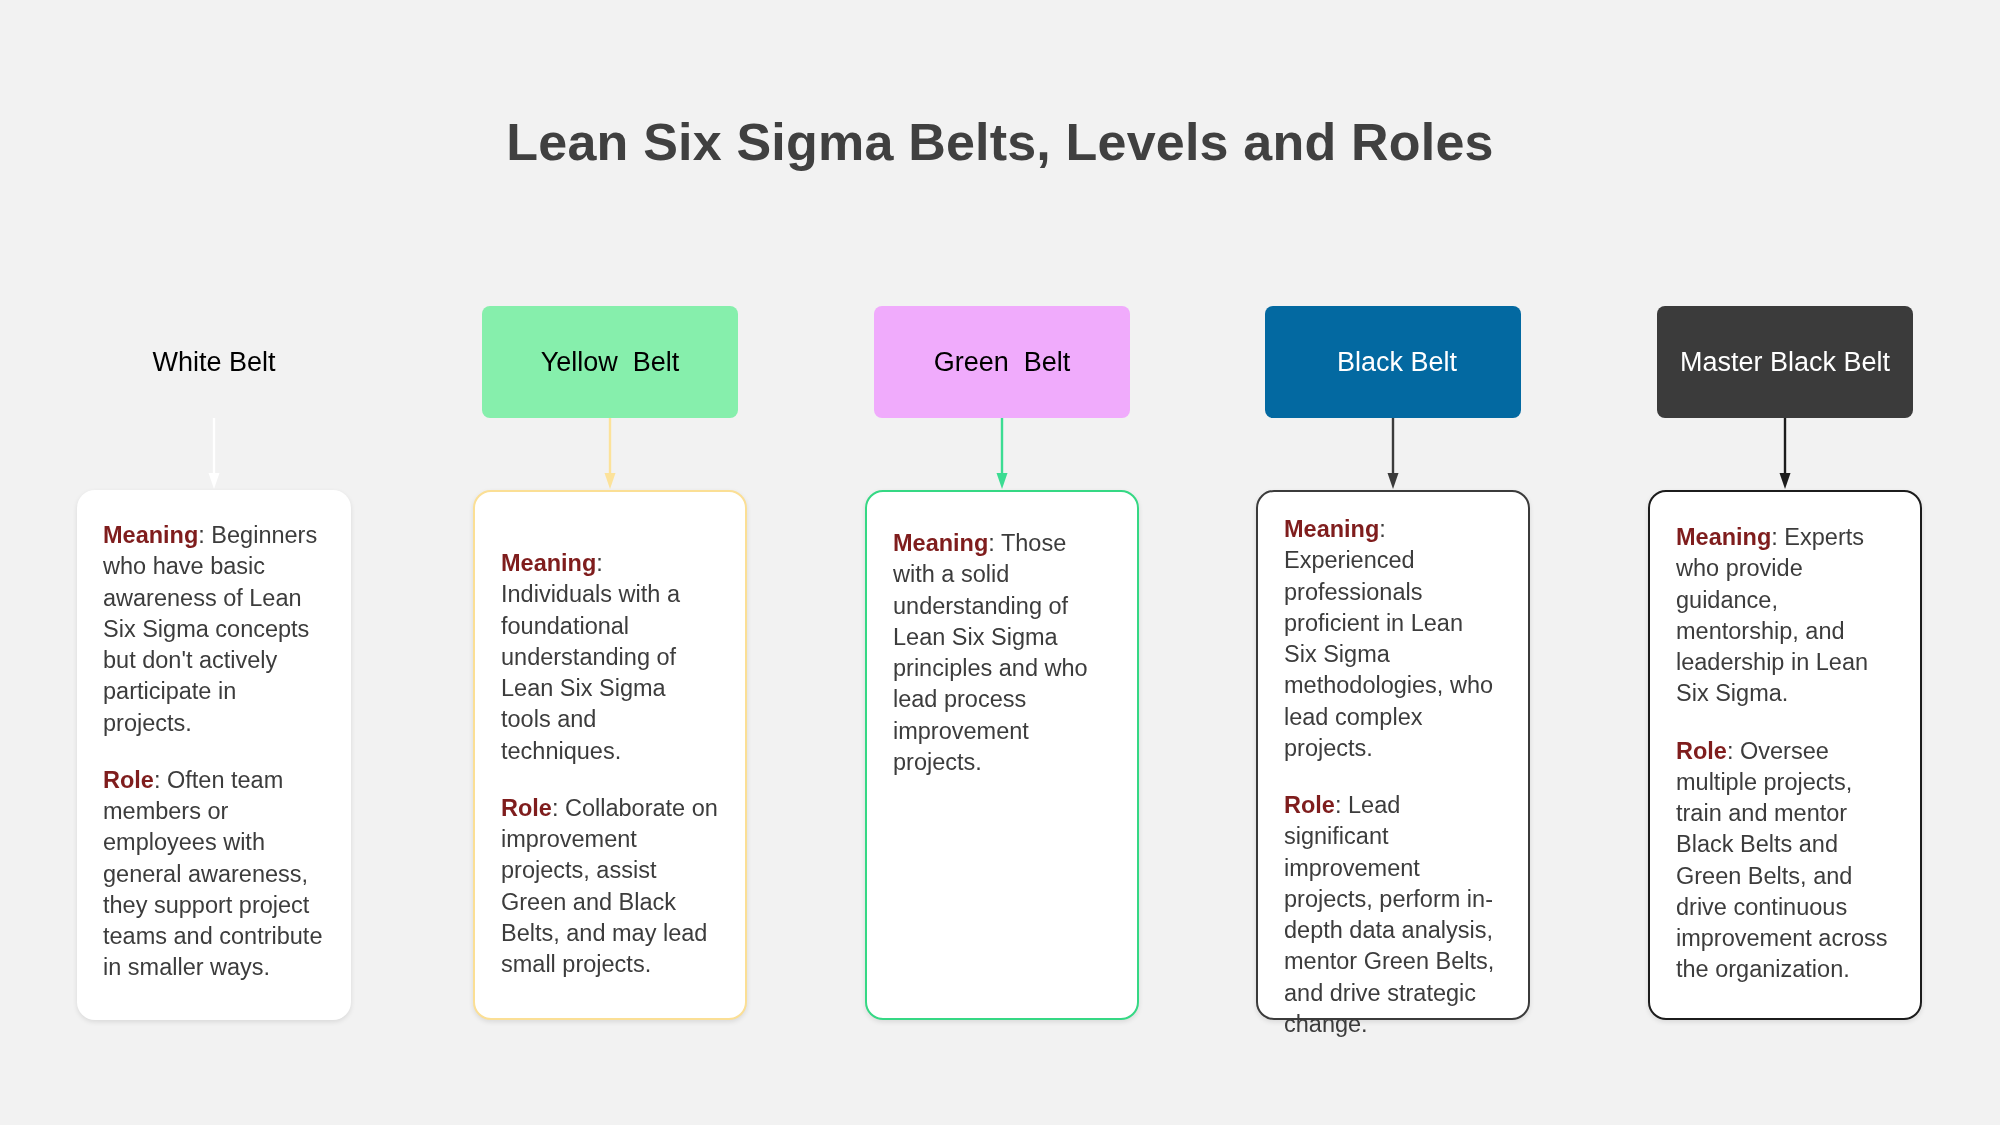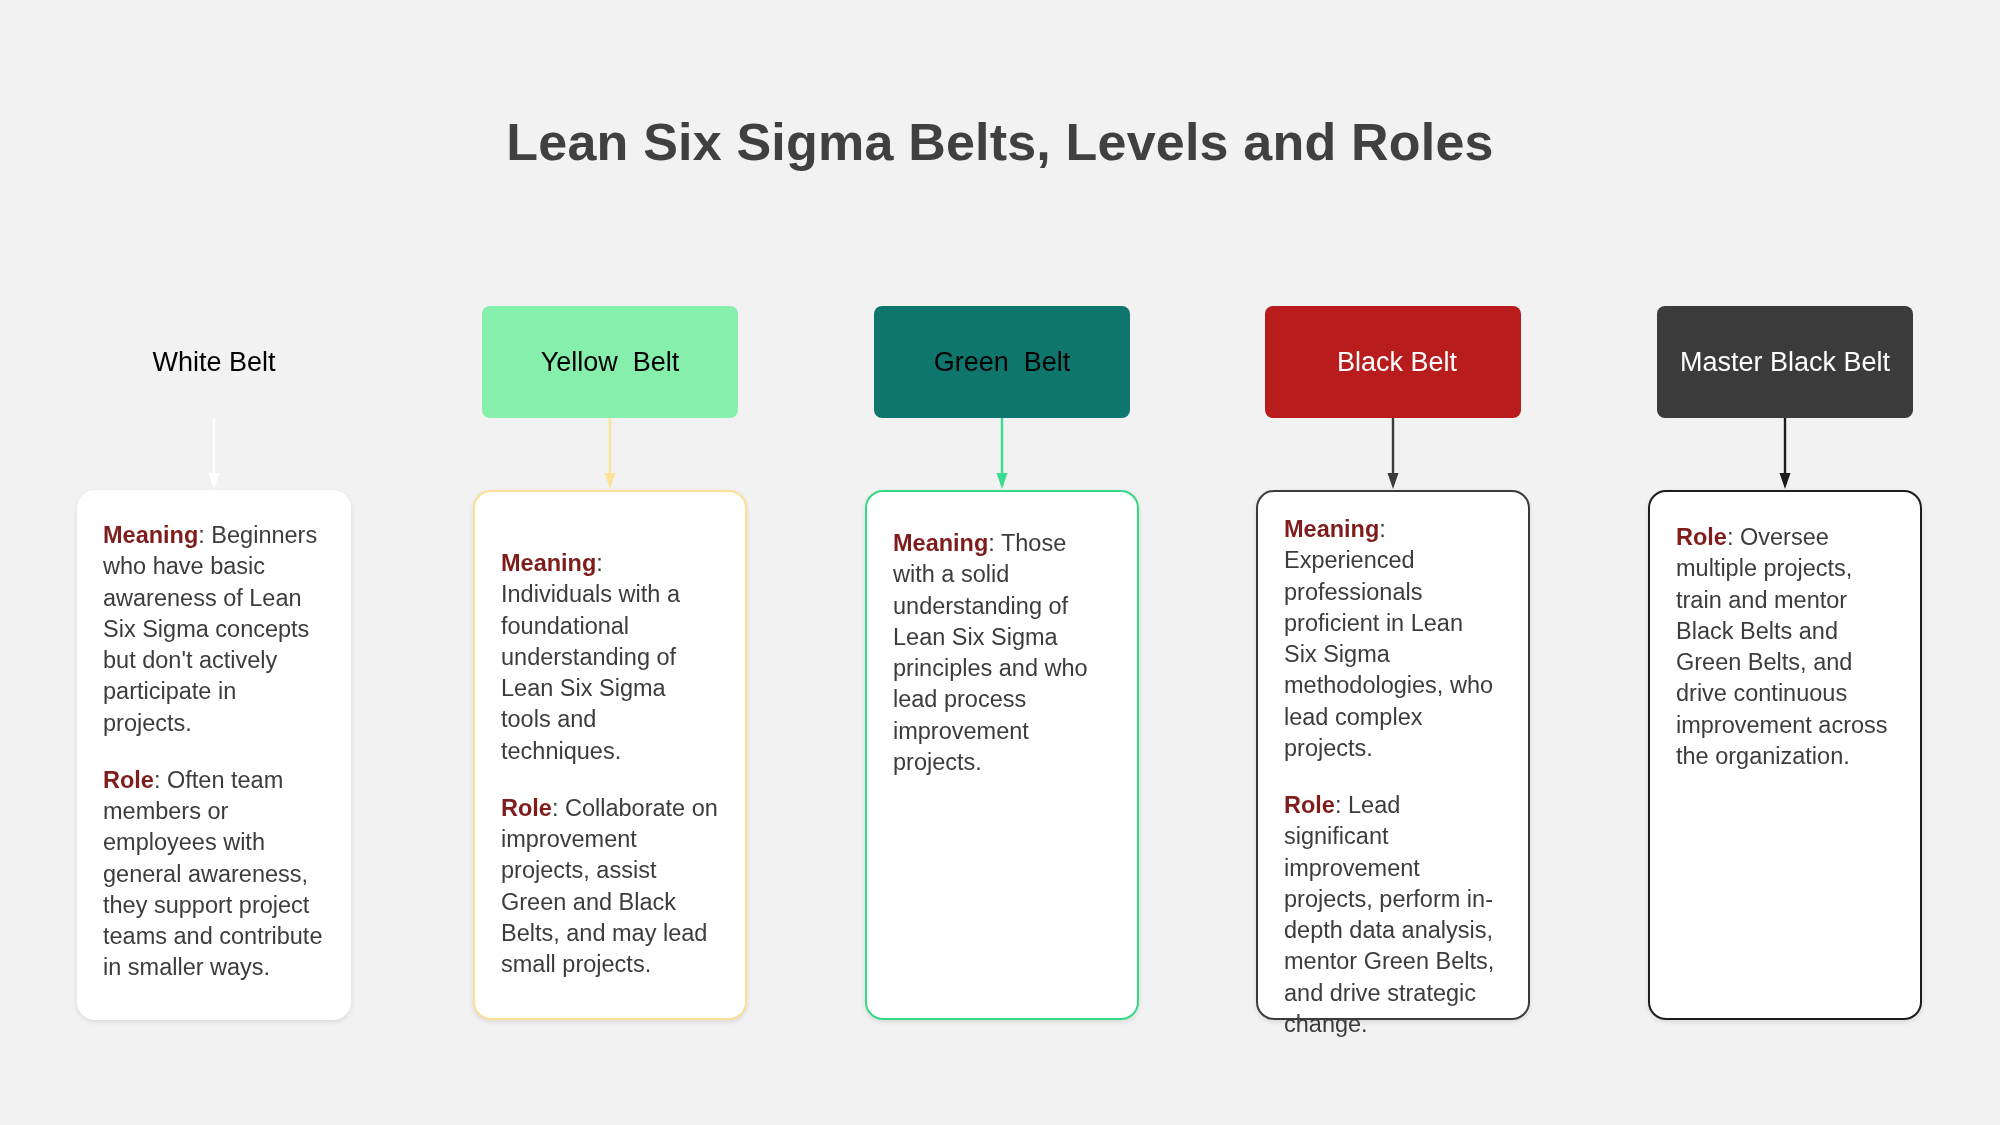--- a/index.html
+++ b/index.html
@@ -137,38 +137,38 @@
     </div>
     <div class="desc-card" style="top:482px;height:530px;border:2px solid #fbdf95;padding-top:56px;">
       <div class="desc-inner">
         <p class="para"><b>Meaning</b><span>: Individuals with a foundational understanding of Lean Six Sigma tools and techniques.</span></p>
         <p class="para"><b>Role</b><span>: Collaborate on improvement projects, assist Green and Black Belts, and may lead small projects.</span></p>
       </div>
     </div>
   </div>
 
   <div class="column" style="left:827px;">
-    <div class="belt-box" style="background:#0f766e;">
+    <div class="belt-box" style="background:#f0abfc;">
       <span class="belt-label">Green  Belt</span>
     </div>
     <div class="connector">
       <svg width="12" height="72" viewBox="0 0 12 72">
         <line x1="6" y1="0" x2="6" y2="58" stroke="#3bdc92" stroke-width="2.4"></line>
         <polygon points="0.5,55 11.5,55 6,71" fill="#3bdc92"></polygon>
       </svg>
     </div>
     <div class="desc-card" style="top:482px;height:530px;border:2.5px solid #35d884;padding-top:36px;">
       <div class="desc-inner">
         <p class="para"><b>Meaning</b><span>: Those with a solid understanding of Lean Six Sigma principles and who lead process improvement projects.</span></p>
       </div>
     </div>
   </div>
 
   <div class="column" style="left:1218px;">
-    <div class="belt-box" style="background:#b91c1c;padding-left:20px;">
+    <div class="belt-box" style="background:#0369a1;padding-left:20px;">
       <span class="belt-label" style="color:#ffffff;">Black Belt</span>
     </div>
     <div class="connector">
       <svg width="12" height="72" viewBox="0 0 12 72">
         <line x1="6" y1="0" x2="6" y2="58" stroke="#3b3b3b" stroke-width="2.4"></line>
         <polygon points="0.5,55 11.5,55 6,71" fill="#3b3b3b"></polygon>
       </svg>
     </div>
     <div class="desc-card" style="top:482px;height:530px;border:2.5px solid #3b3b3b;padding-top:22px;">
       <div class="desc-inner">
@@ -183,18 +183,19 @@
       <span class="belt-label" style="color:#ffffff;">Master Black Belt</span>
     </div>
     <div class="connector">
       <svg width="12" height="72" viewBox="0 0 12 72">
         <line x1="6" y1="0" x2="6" y2="58" stroke="#1c1c1c" stroke-width="2.4"></line>
         <polygon points="0.5,55 11.5,55 6,71" fill="#1c1c1c"></polygon>
       </svg>
     </div>
     <div class="desc-card" style="top:482px;height:530px;border:2.5px solid #1c1c1c;padding-top:30px;">
       <div class="desc-inner">
+        <p class="para"><b>Meaning</b><span>: Experts who provide guidance, mentorship, and leadership in Lean Six Sigma.</span></p>
         <p class="para"><b>Role</b><span>: Oversee multiple projects, train and mentor Black Belts and Green Belts, and drive continuous improvement across the organization.</span></p>
       </div>
     </div>
   </div>
 
 </div>
 
 </body></html>

